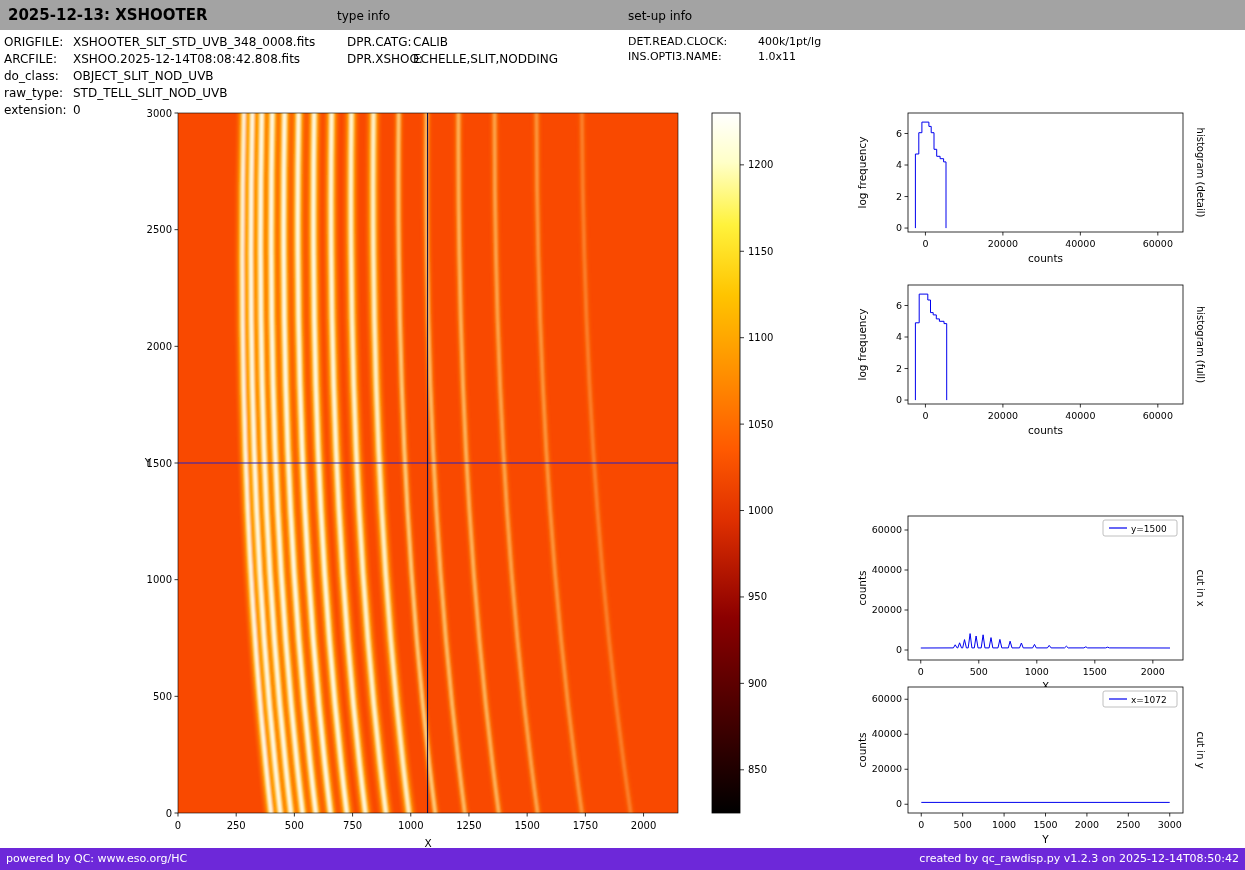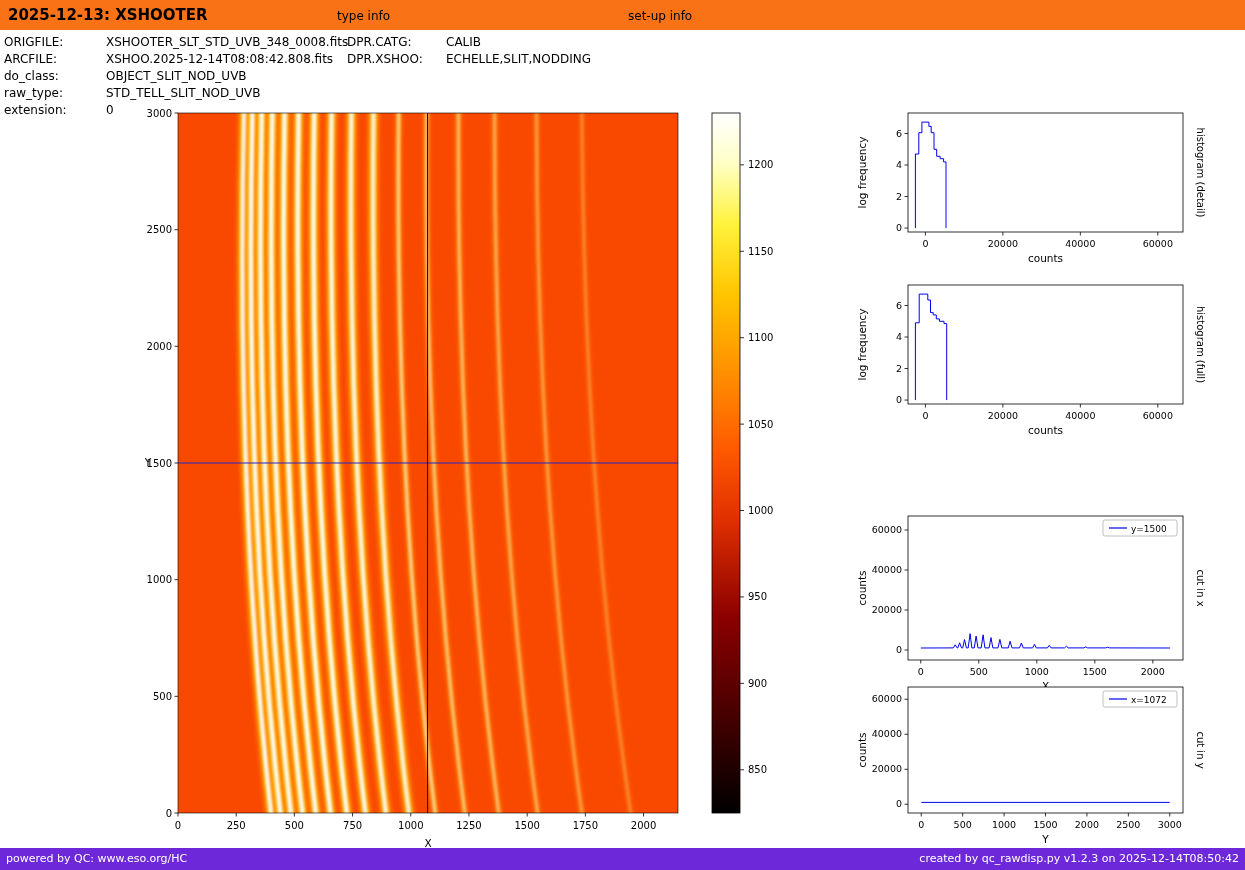--- a/index.html
+++ b/index.html
@@ -1,27 +1,27 @@
 <!DOCTYPE html>
 <html><head>
 <meta charset="utf-8">
 <style>
   html,body{margin:0;padding:0;background:#fff;}
   .page{position:relative;width:1245px;height:870px;background:#ffffff;
         font-family:"DejaVu Sans","Liberation Sans",sans-serif;color:#000;overflow:hidden;}
-  .topbar{position:absolute;left:0;top:0;width:100%;height:30px;background:#f97316;}
+  .topbar{position:absolute;left:0;top:0;width:100%;height:30px;background:#a3a3a3;}
   .title{position:absolute;left:8px;top:6px;font-size:15px;font-weight:bold;}
   .hsec{position:absolute;top:9px;font-size:12px;}
   .hsec.type{left:337px;}
   .hsec.setup{left:628px;}
   .meta{position:absolute;top:34px;font-size:12px;}
   .meta.left{left:4px;}
   .meta.mid{left:347px;}
   .meta.right{left:628px;font-size:11px;}
-  .meta-row{display:flex;height:17px;line-height:17px;white-space:nowrap;gap:33px;}
+  .meta-row{display:flex;height:17px;line-height:17px;white-space:nowrap;}
   .meta.right .meta-row{height:15px;line-height:15px;}
   .meta.left .meta-label{width:69px;}
   .meta.mid .meta-label{width:66px;}
   .meta.right .meta-label{width:130px;}
   svg{position:absolute;overflow:visible;}
   svg text{font-family:"DejaVu Sans","Liberation Sans",sans-serif;}
   #main-plot{left:130px;top:105px;}
   #colorbar{left:710px;top:105px;}
   #hist-detail{left:852px;top:105px;}
   #hist-full{left:852px;top:277px;}
@@ -70,20 +70,30 @@
     <div class="meta-row">
       <span class="meta-label">DPR.CATG:</span>
       <span class="meta-value">CALIB</span>
     </div>
     <div class="meta-row">
       <span class="meta-label">DPR.XSHOO:</span>
       <span class="meta-value">ECHELLE,SLIT,NODDING</span>
     </div>
   </div>
 
+  <div class="meta right">
+    <div class="meta-row">
+      <span class="meta-label">DET.READ.CLOCK:</span>
+      <span class="meta-value">400k/1pt/lg</span>
+    </div>
+    <div class="meta-row">
+      <span class="meta-label">INS.OPTI3.NAME:</span>
+      <span class="meta-value">1.0x11</span>
+    </div>
+  </div>
 
   <svg id="main-plot" width="575" height="745">
       <defs>
         <filter id="order-glow" x="-50%" y="-50%" width="200%" height="200%">
           <feGaussianBlur stdDeviation="0.8"></feGaussianBlur>
         </filter>
         <clipPath id="main-clip">
           <rect x="48" y="8" width="500" height="700"></rect>
         </clipPath>
       </defs>

